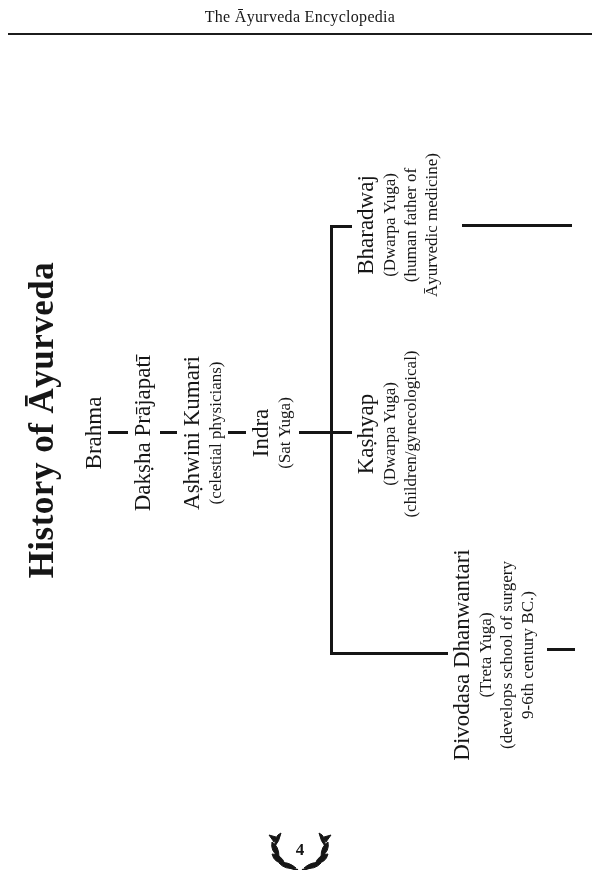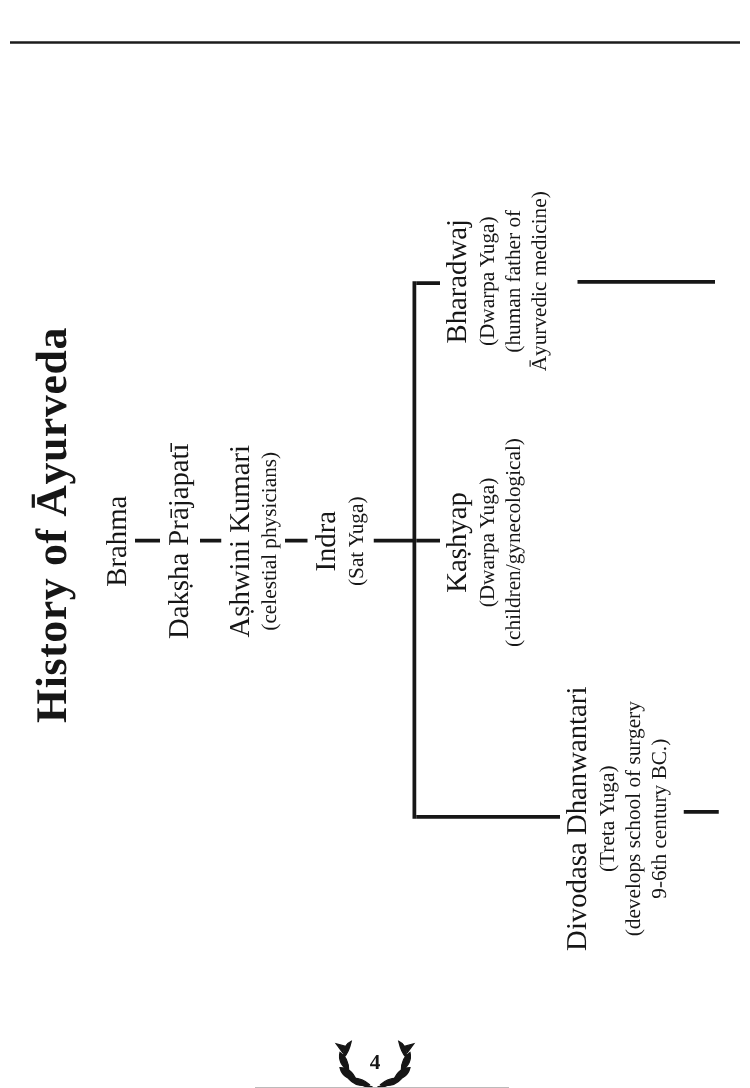--- a/index.html
+++ b/index.html
@@ -33,20 +33,21 @@
     position:absolute;left:270px;top:840px;width:60px;text-align:center;
     font-size:17px;font-weight:bold;
   }
   .wreath{position:absolute;left:262px;top:832px;}
 </style>
 </head>
 <body>
 
 <div class="page">
 
+  <div class="book-header">The Āyurveda Encyclopedia</div>
   <div class="header-rule"></div>
 
   <div class="rotated">
 
     <div class="diagram-title">History of Āyurveda</div>
 
     <div class="node" style="left:337px;top:80px;width:200px;">
       <div class="name">Brahma</div>
     </div>
 

